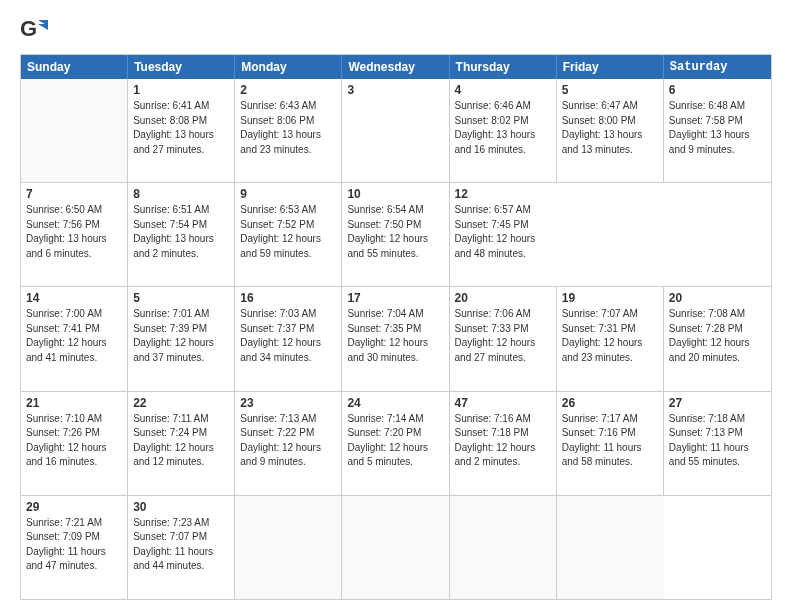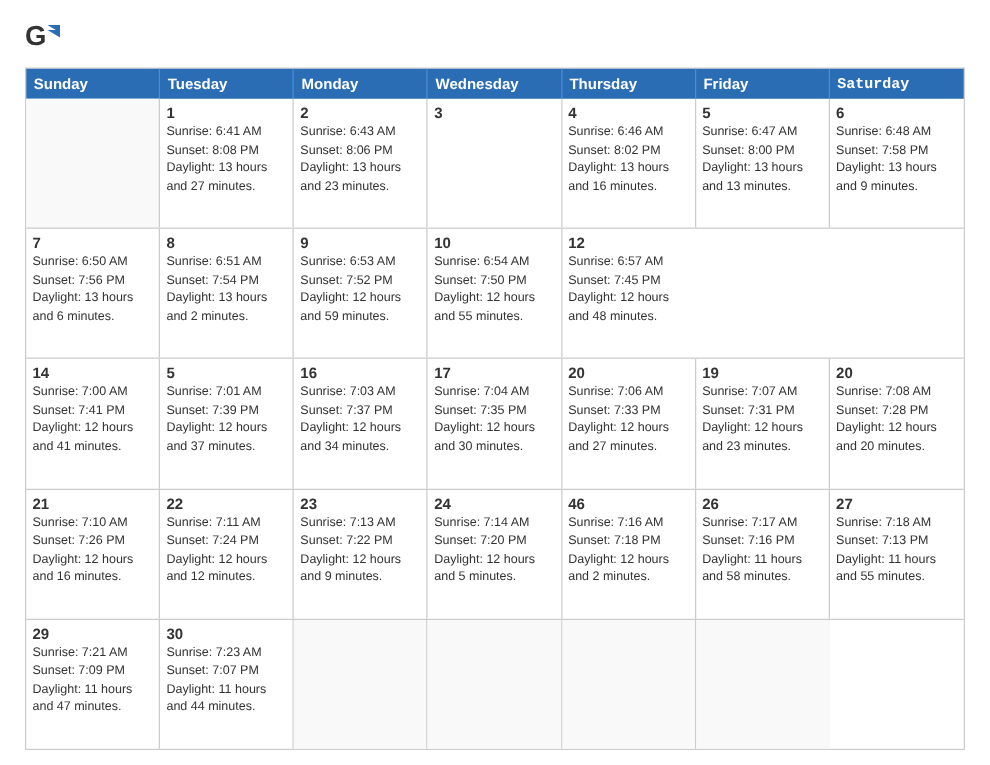--- a/index.html
+++ b/index.html
@@ -229,21 +229,21 @@
           </div>
           <div class="cal-cell">
             <span class="day-num">23</span>
             <div class="cell-info">Sunrise: 7:13 AM<br>Sunset: 7:22 PM<br>Daylight: 12 hours and 9 minutes.</div>
           </div>
           <div class="cal-cell">
             <span class="day-num">24</span>
             <div class="cell-info">Sunrise: 7:14 AM<br>Sunset: 7:20 PM<br>Daylight: 12 hours and 5 minutes.</div>
           </div>
           <div class="cal-cell">
-            <span class="day-num">46</span>
+            <span class="day-num">47</span>
             <div class="cell-info">Sunrise: 7:16 AM<br>Sunset: 7:18 PM<br>Daylight: 12 hours and 2 minutes.</div>
           </div>
           <div class="cal-cell">
             <span class="day-num">26</span>
             <div class="cell-info">Sunrise: 7:17 AM<br>Sunset: 7:16 PM<br>Daylight: 11 hours and 58 minutes.</div>
           </div>
           <div class="cal-cell">
             <span class="day-num">27</span>
             <div class="cell-info">Sunrise: 7:18 AM<br>Sunset: 7:13 PM<br>Daylight: 11 hours and 55 minutes.</div>
           </div>

